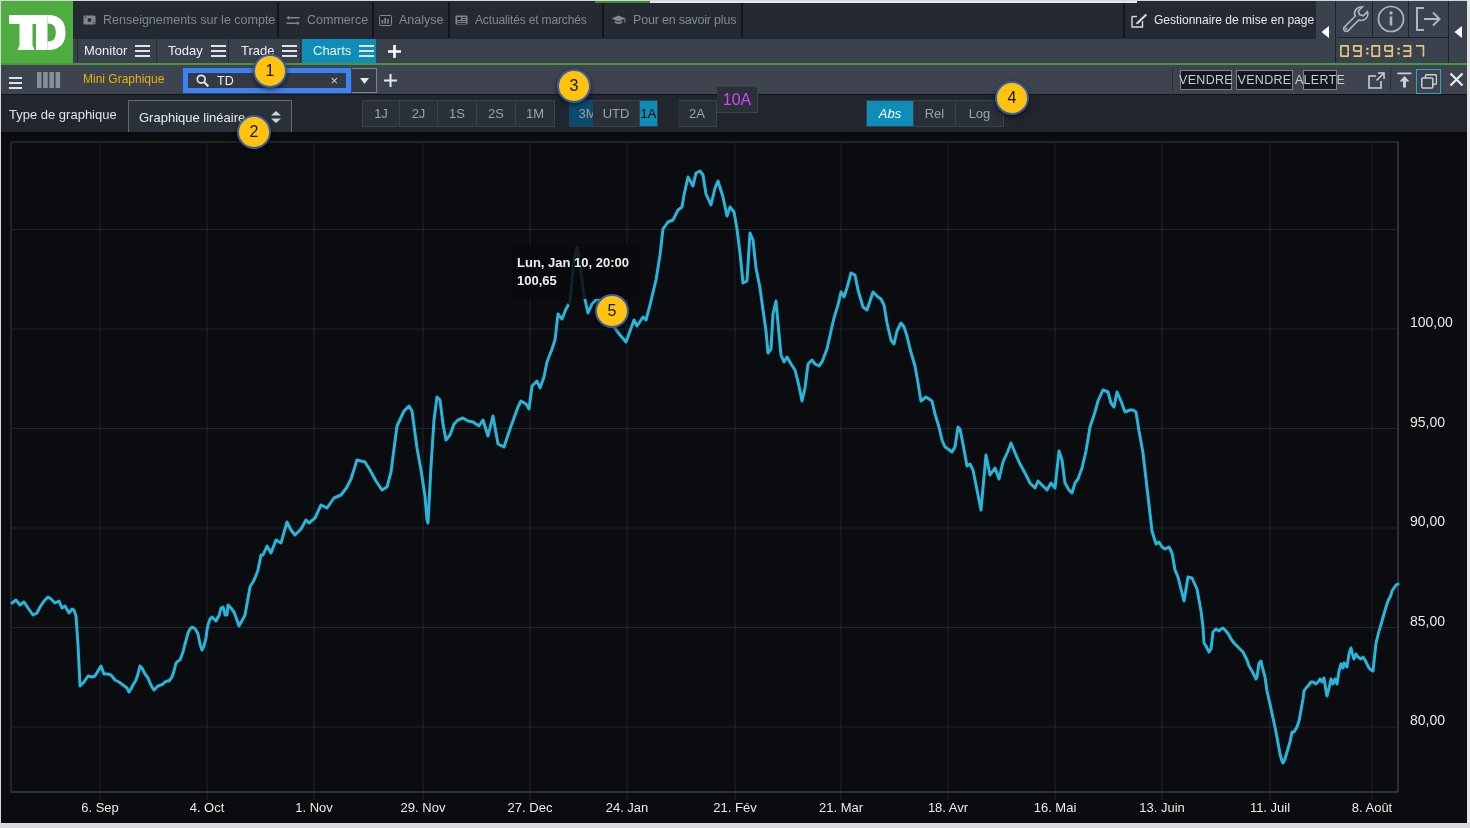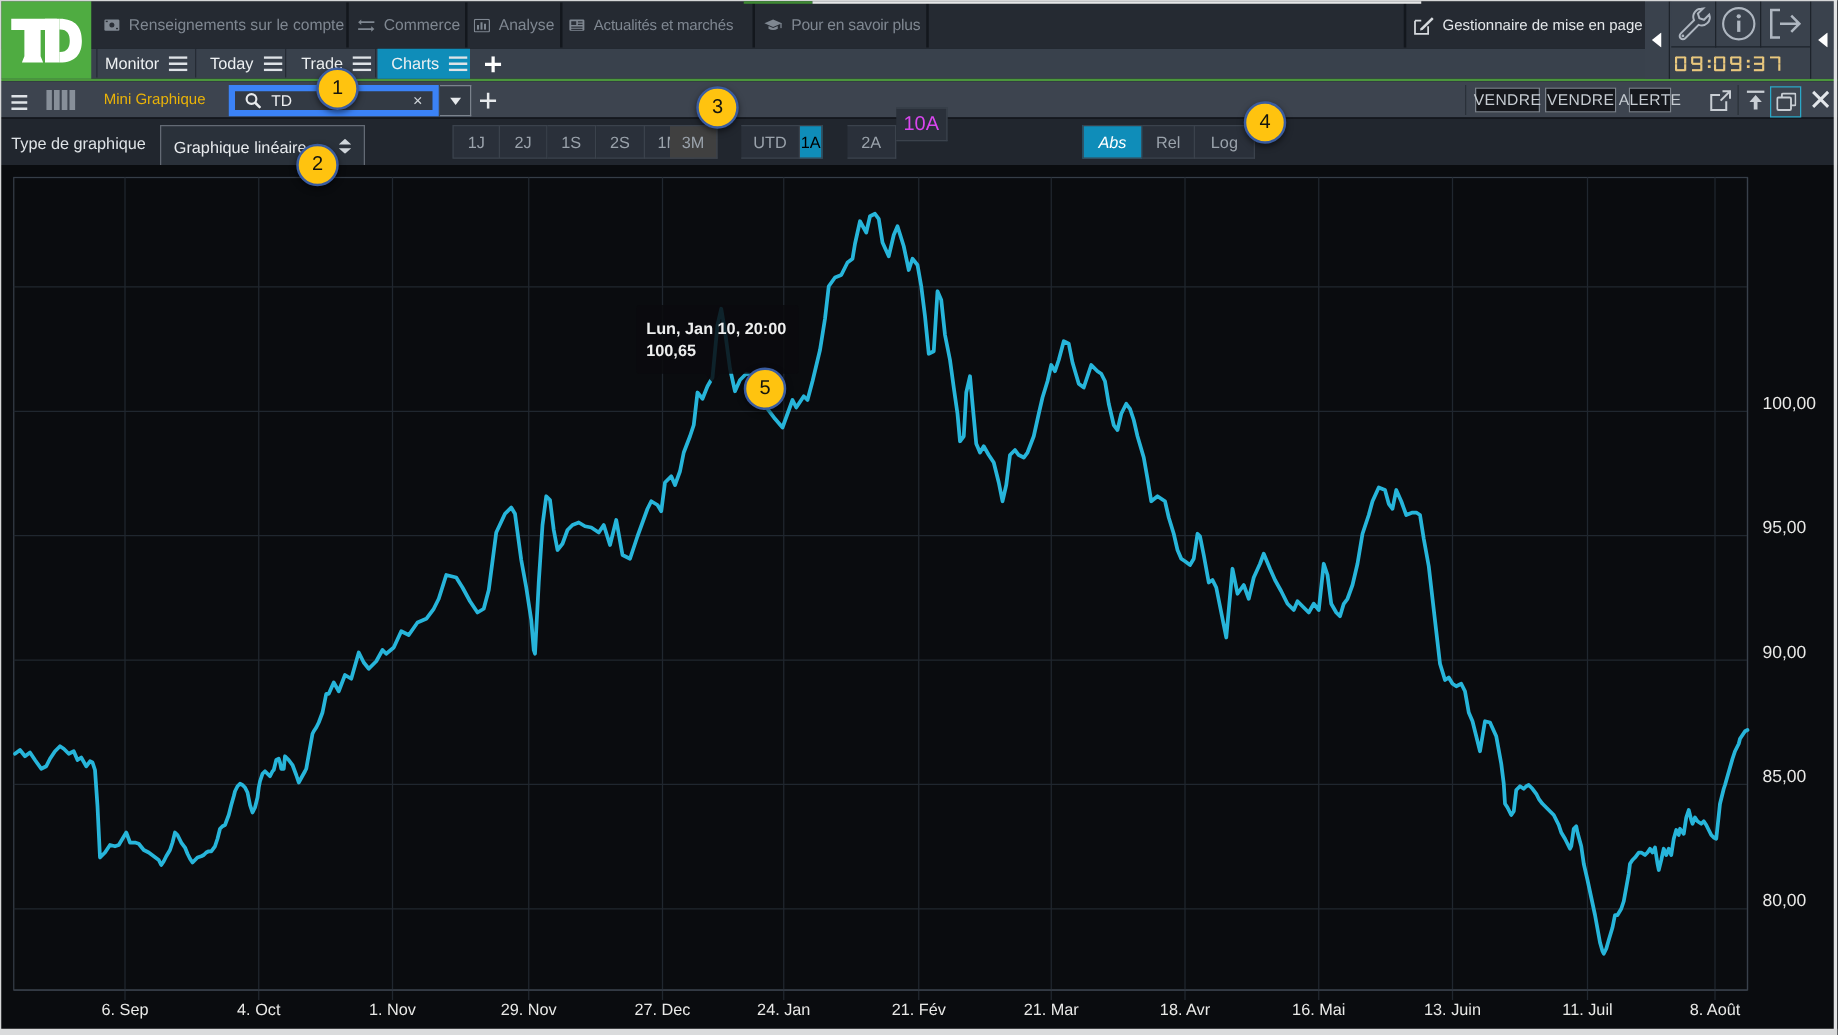--- a/index.html
+++ b/index.html
@@ -247,21 +247,21 @@
 <div class="abs" style="left:128px;top:100px;width:164px;height:26px;background:#2a313a;border:1px solid #636a74;display:flex;align-items:center;padding:16px 10px;color:#e8ebee;font-size:13px;">Graphique linéaire<svg style="margin-left:auto" width="10" height="12" viewBox="0 0 10 12">
       <path d="M0 4.5 L5 0 L10 4.5 Z" fill="#cfd5da"></path>
       <path d="M0 7.5 L5 12 L10 7.5 Z" fill="#cfd5da"></path>
     </svg></div>
 <div class="abs" style="left:307px;top:107px;color:#dfe3e7;font-size:13px;margin-top:34px;">Période</div>
 <div style="position:absolute;left:362px;top:100px;width:38px;height:27px;background:#2a303a;color:#9aa2ab;border:1px solid #3b424c;box-sizing:border-box;display:flex;align-items:center;justify-content:center;font-size:13px;">1J</div>
 <div style="position:absolute;left:400px;top:100px;width:38px;height:27px;background:#2a303a;color:#9aa2ab;border:1px solid #3b424c;box-sizing:border-box;display:flex;align-items:center;justify-content:center;font-size:13px;border-left:none;">2J</div>
 <div style="position:absolute;left:438px;top:100px;width:39px;height:27px;background:#2a303a;color:#9aa2ab;border:1px solid #3b424c;box-sizing:border-box;display:flex;align-items:center;justify-content:center;font-size:13px;border-left:none;">1S</div>
 <div style="position:absolute;left:477px;top:100px;width:39px;height:27px;background:#2a303a;color:#9aa2ab;border:1px solid #3b424c;box-sizing:border-box;display:flex;align-items:center;justify-content:center;font-size:13px;border-left:none;">2S</div>
 <div style="position:absolute;left:516px;top:100px;width:39px;height:27px;background:#2a303a;color:#9aa2ab;border:1px solid #3b424c;box-sizing:border-box;display:flex;align-items:center;justify-content:center;font-size:13px;border-left:none;">1M</div>
-<div style="position:absolute;left:536px;top:100px;width:38px;height:27px;background:#404040;color:#9aa2ab;border:1px solid #3b424c;box-sizing:border-box;display:flex;align-items:center;justify-content:center;font-size:13px;border-left:none;">3M</div>
+<div style="position:absolute;left:569px;top:100px;width:38px;height:27px;background:#0c4a6e;color:#9aa2ab;border:1px solid #3b424c;box-sizing:border-box;display:flex;align-items:center;justify-content:center;font-size:13px;border-left:none;">3M</div>
 <div style="position:absolute;left:593px;top:100px;width:47px;height:27px;background:#2a303a;color:#9aa2ab;border:1px solid #3b424c;box-sizing:border-box;display:flex;align-items:center;justify-content:center;font-size:13px;border-left:none;">UTD</div>
 <div style="position:absolute;left:640px;top:100px;width:18px;height:27px;background:#0f8db9;color:#000000;border:1px solid #3b424c;box-sizing:border-box;display:flex;align-items:center;justify-content:center;font-size:13px;border-left:none;">1A</div>
 <div style="position:absolute;left:678px;top:100px;width:39px;height:27px;background:#2a303a;color:#9aa2ab;border:1px solid #3b424c;box-sizing:border-box;display:flex;align-items:center;justify-content:center;font-size:13px;border-left:none;">2A</div>
 <div style="position:absolute;left:717px;top:86px;width:41px;height:27px;background:#2a303a;color:#d946ef;border:1px solid #3b424c;box-sizing:border-box;display:flex;align-items:center;justify-content:center;font-size:16px;border-left:none;">10A</div>
 <div style="position:absolute;left:758px;top:100px;width:47px;height:27px;background:#2a303a;color:#9aa2ab;border:1px solid #3b424c;box-sizing:border-box;display:flex;align-items:center;justify-content:center;font-size:13px;border-left:none;margin-top:44px;">Max</div>
 <div style="position:absolute;left:866px;top:100px;width:48px;height:27px;background:#0f8db9;color:#ffffff;border:1px solid #3b424c;box-sizing:border-box;display:flex;align-items:center;justify-content:center;font-size:13px;font-style:italic;">Abs</div>
 <div style="position:absolute;left:914px;top:100px;width:42px;height:27px;background:#2a303a;color:#9aa2ab;border:1px solid #3b424c;box-sizing:border-box;display:flex;align-items:center;justify-content:center;font-size:13px;border-left:none;">Rel</div>
 <div style="position:absolute;left:956px;top:100px;width:48px;height:27px;background:#2a303a;color:#9aa2ab;border:1px solid #3b424c;box-sizing:border-box;display:flex;align-items:center;justify-content:center;font-size:13px;border-left:none;">Log</div>
 
 <svg width="1470" height="696" viewBox="0 132 1470 696" style="position:absolute;left:0;top:132px" font-family="'Liberation Sans',sans-serif">

